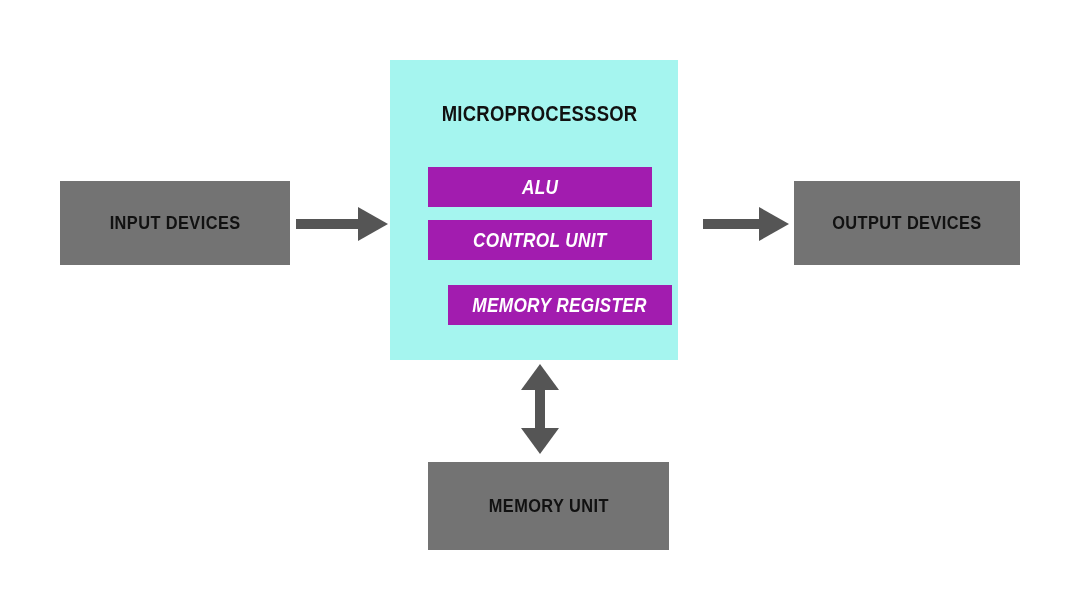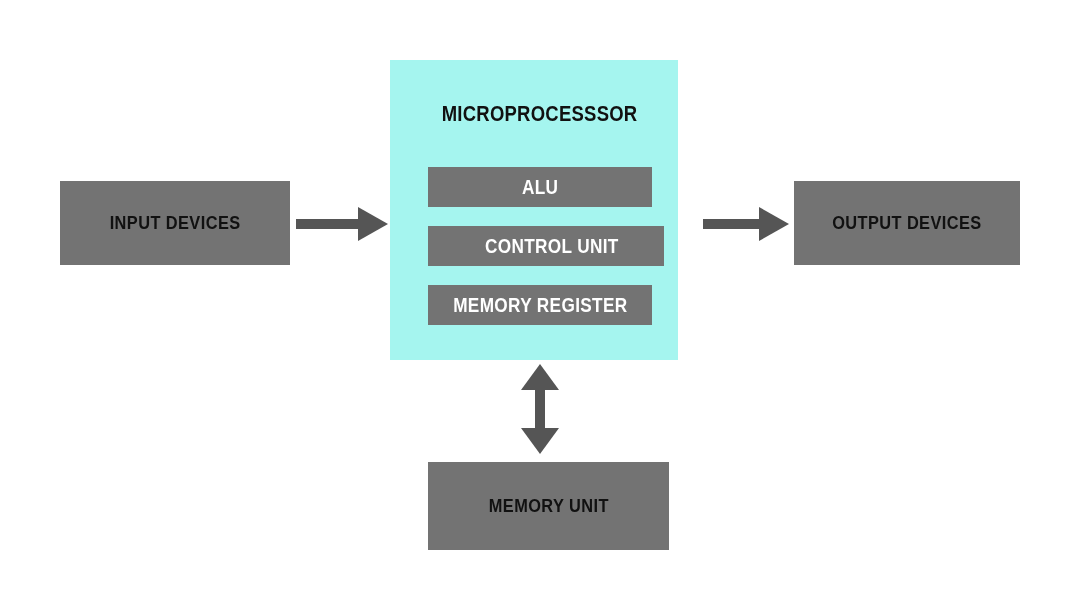--- a/index.html
+++ b/index.html
@@ -86,38 +86,39 @@
     font-size: 22px;
     letter-spacing: 0.3px;
     transform: scaleX(0.84);
   }
 
   .unit-bar {
     position: absolute;
     left: 38px;
     width: 224px;
     height: 40px;
-    background: #737373;
+    background: #a21caf;
     display: flex;
     align-items: center;
     justify-content: center;
+    font-style: italic;
   }
   .unit-bar-label {
     font-family: "Liberation Sans", sans-serif;
     font-weight: 700;
     color: #ffffff;
     font-size: 20px;
     letter-spacing: 0.4px;
     text-transform: uppercase;
     transform: scaleX(0.86);
     white-space: nowrap;
   }
   #unit-bar-0 { top: 107px; }
-  #unit-bar-1 { top: 166px; padding-left: 12px; }
-  #unit-bar-2 { top: 225px; }
+  #unit-bar-1 { top: 160px; }
+  #unit-bar-2 { top: 225px; margin-left: 20px; }
 
   
   .arrow {
     position: absolute;
   }
   #arrow-input-to-cpu {
     left: 296px;
     top: 203px;
     width: 92px;
     height: 42px;

